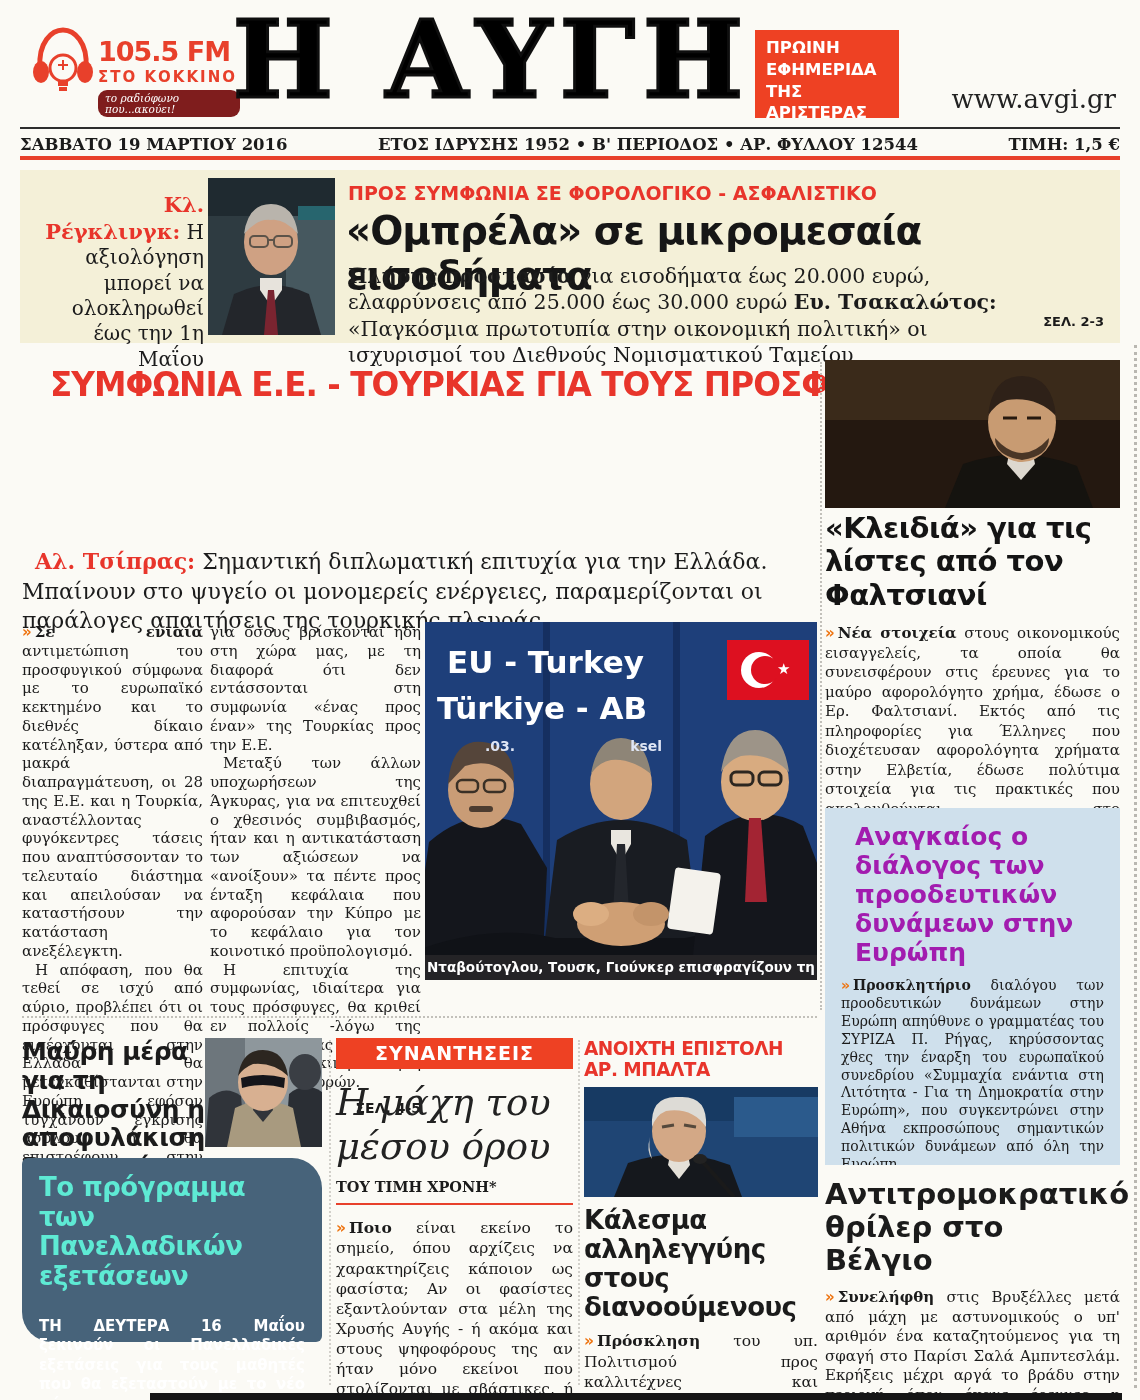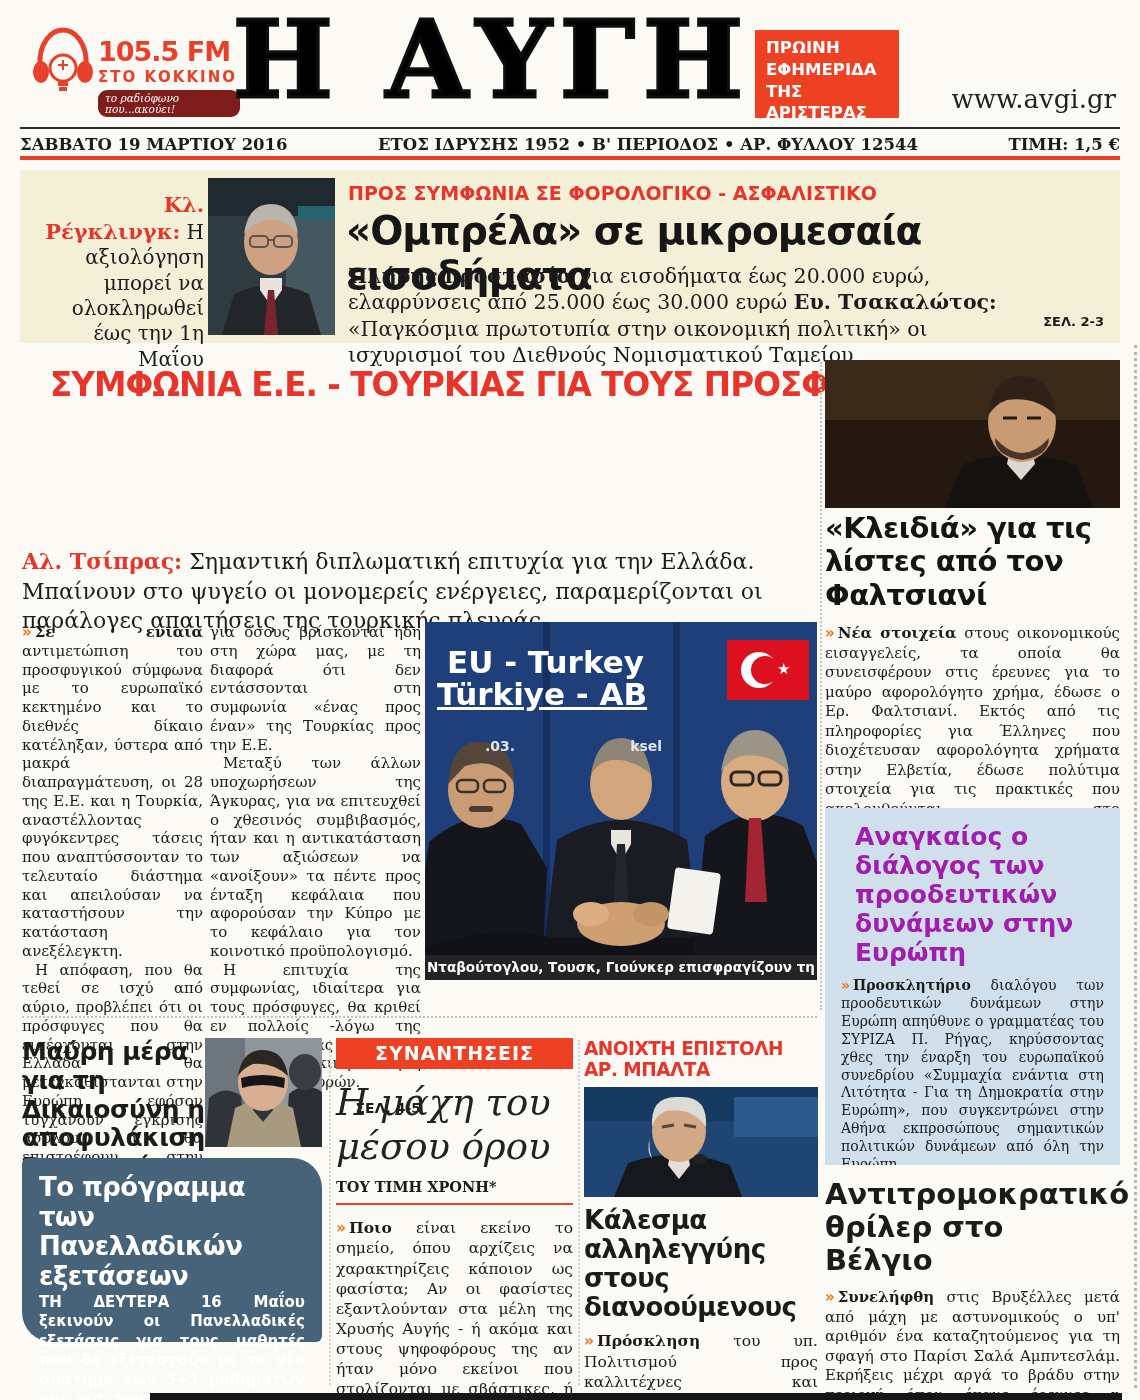--- a/index.html
+++ b/index.html
@@ -39,30 +39,30 @@
     font:bold 39px "DejaVu Sans", sans-serif; letter-spacing:-1px; }
   .tp-lead { position:absolute; left:328px; top:93px; width:700px; font:20.5px/1.29 "DejaVu Serif", serif; }
   .tp-page { position:absolute; right:16px; bottom:14px; font:bold 13px "DejaVu Sans", sans-serif; }
 
   
   .ls-kicker { position:absolute; left:50px; top:364px; color:#e8352b;
     font:bold 34px "DejaVu Sans", sans-serif; letter-spacing:-1px; transform:scaleX(.96); transform-origin:left; }
   .ls-headline { position:absolute; left:16px; top:392px; width:805px; color:#0c0c0c;
     font:bold 97px/1.1 "DejaVu Sans", sans-serif; letter-spacing:-4px; -webkit-text-stroke:2px #0c0c0c; }
   .ls-deck { position:absolute; left:22px; top:547px; width:790px; font:22px/1.35 "DejaVu Serif", serif; }
-  .ls-deck-name { color:#e8352b; font-weight:bold; }
+  .ls-deck-name { color:#e8352b; font-weight:bold;margin-left:13px; }
   .ls-col1 { position:absolute; left:22px; top:623px; width:181px; }
   .ls-col2 { position:absolute; left:210px; top:623px; width:211px; }
   .colbody p { font:15px/1.25 "DejaVu Serif", serif; text-align:justify; }
   .colbody p + p { text-indent:13px; }
   .chev { color:#ee7411; font-family:"DejaVu Sans", sans-serif; font-weight:bold; margin-right:3px; }
   .ls-page { text-align:right; font:bold 14px "DejaVu Sans", sans-serif; margin-top:8px; }
   .ls-photo { position:absolute; left:425px; top:622px; width:392px; height:358px; overflow:hidden; background:#1e3f7a; }
   .eu-line1 { position:absolute; left:22px; top:22px; color:#fff; font:bold 31px "DejaVu Sans", sans-serif; }
-  .eu-line2 { position:absolute; left:12px; top:54px; color:#fff; font:bold 31px "DejaVu Sans", sans-serif;text-decoration:underline; }
+  .eu-line2 { position:absolute; left:12px; top:68px; color:#fff; font:bold 31px "DejaVu Sans", sans-serif; }
   .eu-frags { position:absolute; left:60px; top:116px; color:#dfe6f5; font:bold 14px "DejaVu Sans", sans-serif; }
   .eu-frag2 { margin-left:115px; }
   .tr-flag { position:absolute; right:8px; top:18px; width:82px; height:60px; background:#dd1020; }
   .tr-c1 { position:absolute; left:14px; top:12px; width:36px; height:36px; border-radius:50%; background:#fff; }
   .tr-c2 { position:absolute; left:24px; top:16px; width:28px; height:28px; border-radius:50%; background:#dd1020; }
   .tr-star { position:absolute; left:50px; top:20px; color:#fff; font-size:15px; }
   .ls-caption { position:absolute; left:0; right:0; bottom:0; height:25px; background:rgba(38,32,26,.88);
     color:#fff; font:bold 13.5px/25px "DejaVu Sans", sans-serif; text-align:center; }
 
   
@@ -78,21 +78,21 @@
   .sb-story3 { position:absolute; left:825px; top:1178px; width:295px; }
   .s3-h { font:bold 29px/1.13 "DejaVu Sans", sans-serif; margin-bottom:12px; }
 
   
   .bt-roup { position:absolute; left:22px; top:1038px; width:300px; height:115px; }
   .rp-head { width:185px; font:bold 25px/1.15 "DejaVu Sans", sans-serif; letter-spacing:-0.5px; }
   .rp-page { font:bold 12.5px "DejaVu Sans", sans-serif; margin-left:9px; letter-spacing:0; }
   .rp-photo { position:absolute; right:0; top:0; width:117px; height:109px; overflow:hidden; }
   .bt-exams { position:absolute; left:22px; top:1158px; width:300px; height:184px;
     background:#47637a; border-radius:6px 30px 6px 30px; padding:15px 17px; }
-  .ex-h { color:#ffffff; font:bold 26px/1.14 "DejaVu Sans", sans-serif; letter-spacing:-0.5px; margin-bottom:1px; }
+  .ex-h { color:#5eead4; font:bold 26px/1.14 "DejaVu Sans", sans-serif; letter-spacing:-0.5px; margin-bottom:25px; }
   .ex-body { color:#fff; font:bold 15px/1.3 "DejaVu Sans", sans-serif; text-align:justify; }
   .bt-meet { position:absolute; left:336px; top:1038px; width:237px; }
   .meet-label { background:#ee4123; color:#fff; text-align:center; height:31px;
     font:bold 19px/31px "DejaVu Sans", sans-serif; letter-spacing:1px; }
   .meet-h { font:italic 37px/1.18 "DejaVu Serif", serif; font-weight:normal; color:#222; margin:12px 0 10px; }
   .meet-by { font:bold 14.5px "DejaVu Serif", serif; padding-bottom:8px;
     border-bottom:2px solid #e8402b; margin-bottom:13px; }
   .meet-body { font:15.5px/1.3 "DejaVu Serif", serif; text-align:justify; }
   .bt-baltas { position:absolute; left:584px; top:1038px; width:234px; }
   .ba-kicker { color:#e8352b; font:bold 18.5px "DejaVu Sans", sans-serif; letter-spacing:-0.5px; }

